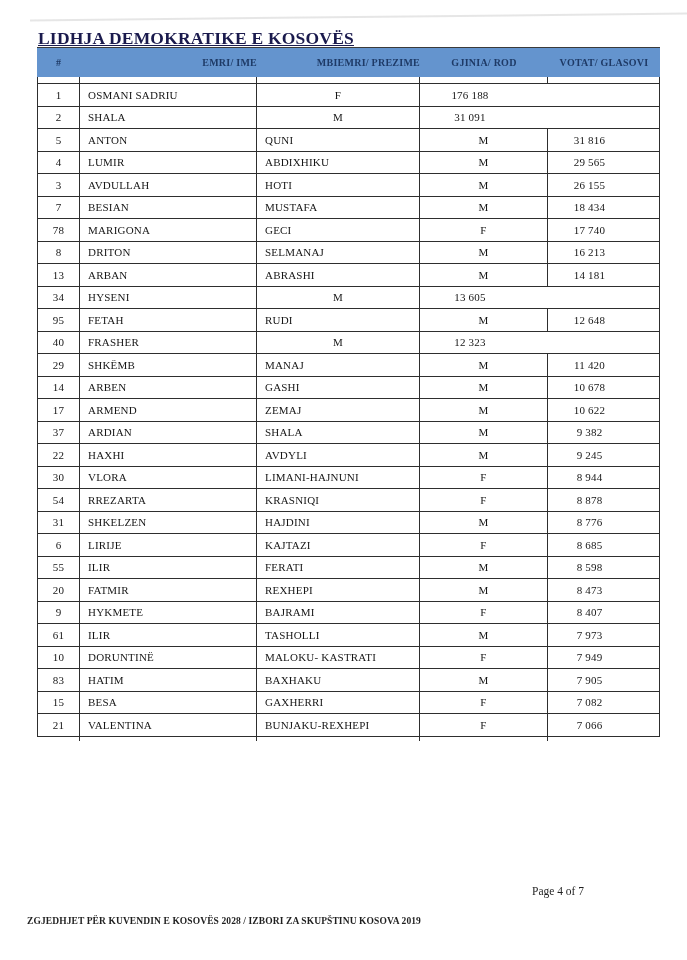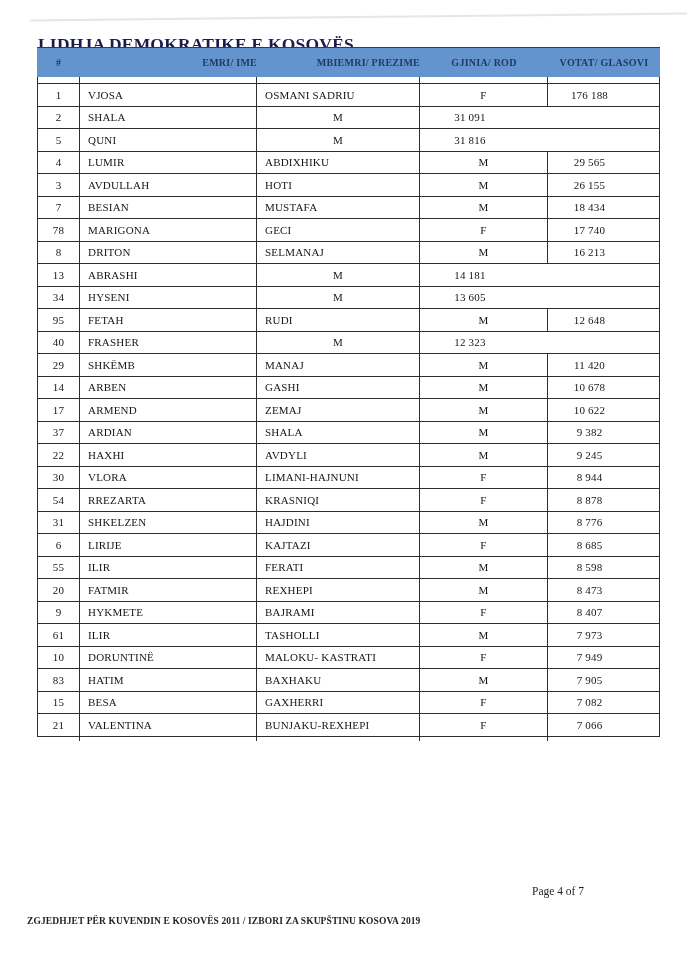--- a/index.html
+++ b/index.html
@@ -16,23 +16,23 @@
     font-family:"Liberation Serif","DejaVu Serif",serif;
     color:var(--body-text);
     position:relative;
     overflow:hidden;
   }
   .scan-artifact{
     position:absolute;left:30px;right:0;top:16px;height:2px;
     background:#c7c7c7;opacity:.45;transform:rotate(-0.6deg);
   }
   .title{
-    position:absolute;left:38px;top:34px;
+    position:absolute;left:38px;top:28px;
     font-size:17.5px;font-weight:bold;letter-spacing:.2px;
-    color:var(--title-text);white-space:nowrap;
+    color:var(--title-text);white-space:nowrap;text-decoration:underline;
   }
   .tbl{
     position:absolute;left:37px;top:47px;width:623px;
   }
   .thead{
     width:623px;height:30px;
     background:var(--header-bg);
     border-top:1.5px solid #3a3a3a;
     display:grid;
     grid-template-columns:43px 177px 163px 128px 1fr;
@@ -103,33 +103,33 @@
       <div class="gaprow">
         <div></div>
           <div></div>
           <div></div>
           <div></div>
           <div></div>
       </div>
 
     <div class="trow">
           <div class="td c0">1</div>
-          <div class="td c1">VJOSA</div>
           <div class="td c2">OSMANI SADRIU</div>
           <div class="td c3">F</div>
           <div class="td c4">176 188</div>
         </div>
         <div class="trow">
           <div class="td c0">2</div>
           <div class="td c2">SHALA</div>
           <div class="td c3">M</div>
           <div class="td c4">31 091</div>
         </div>
         <div class="trow">
           <div class="td c0">5</div>
+          <div class="td c1">ANTON</div>
           <div class="td c2">QUNI</div>
           <div class="td c3">M</div>
           <div class="td c4">31 816</div>
         </div>
         <div class="trow">
           <div class="td c0">4</div>
           <div class="td c1">LUMIR</div>
           <div class="td c2">ABDIXHIKU</div>
           <div class="td c3">M</div>
           <div class="td c4">29 565</div>
@@ -157,20 +157,21 @@
         </div>
         <div class="trow">
           <div class="td c0">8</div>
           <div class="td c1">DRITON</div>
           <div class="td c2">SELMANAJ</div>
           <div class="td c3">M</div>
           <div class="td c4">16 213</div>
         </div>
         <div class="trow">
           <div class="td c0">13</div>
+          <div class="td c1">ARBAN</div>
           <div class="td c2">ABRASHI</div>
           <div class="td c3">M</div>
           <div class="td c4">14 181</div>
         </div>
         <div class="trow">
           <div class="td c0">34</div>
           <div class="td c2">HYSENI</div>
           <div class="td c3">M</div>
           <div class="td c4">13 605</div>
         </div>
@@ -309,16 +310,16 @@
       </div>
 
     <div class="stubs">
       <i style="left:42px"></i>
         <i style="left:219px"></i>
         <i style="left:382px"></i>
         <i style="left:510px"></i>
     </div>
   </div>
 
-  <div class="footer-left">ZGJEDHJET PËR KUVENDIN E KOSOVËS 2011 / IZBORI ZA SKUPŠTINU KOSOVA 2019</div>
+  <div class="footer-left">ZGJEDHJET PËR KUVENDIN E KOSOVËS 2028 / IZBORI ZA SKUPŠTINU KOSOVA 2019</div>
   <div class="footer-page">Page 4 of 7</div>
 
 </div>
 
 </body></html>

